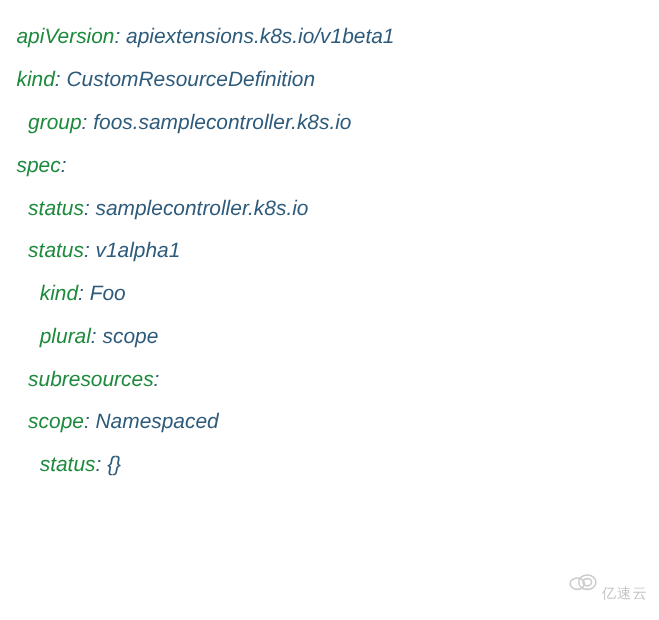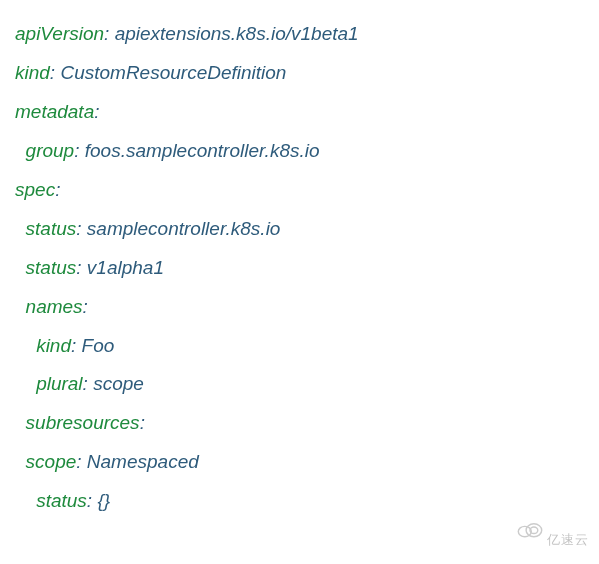--- a/index.html
+++ b/index.html
@@ -37,26 +37,24 @@
       letter-spacing: 1px;
       margin-top: 33px;
     }
   </style>
 </head>
 <body>
 
 <div class="code">
   <div class="line"><span class="key">apiVersion</span><span class="val">: </span><span class="val">apiextensions.k8s.io/v1beta1</span></div>
   <div class="line"><span class="key">kind</span><span class="val">: </span><span class="val">CustomResourceDefinition</span></div>
-  <div class="line"><span class="key">metadata</span><span class="val">:</span></div>
   <div class="line"><span>  </span><span class="key">group</span><span class="val">: </span><span class="val">foos.samplecontroller.k8s.io</span></div>
   <div class="line"><span class="key">spec</span><span class="val">:</span></div>
   <div class="line"><span>  </span><span class="key">status</span><span class="val">: </span><span class="val">samplecontroller.k8s.io</span></div>
   <div class="line"><span>  </span><span class="key">status</span><span class="val">: </span><span class="val">v1alpha1</span></div>
-  <div class="line"><span>  </span><span class="key">names</span><span class="val">:</span></div>
   <div class="line"><span>    </span><span class="key">kind</span><span class="val">: </span><span class="val">Foo</span></div>
   <div class="line"><span>    </span><span class="key">plural</span><span class="val">: </span><span class="val">scope</span></div>
   <div class="line"><span>  </span><span class="key">subresources</span><span class="val">:</span></div>
   <div class="line"><span>  </span><span class="key">scope</span><span class="val">: </span><span class="val">Namespaced</span></div>
   <div class="line"><span>    </span><span class="key">status</span><span class="val">: </span><span class="val">{}</span></div>
 </div>
 
 <div class="watermark">
   <span class="watermark-logo">
     <svg viewBox="0 0 40 28" width="26" height="20">

